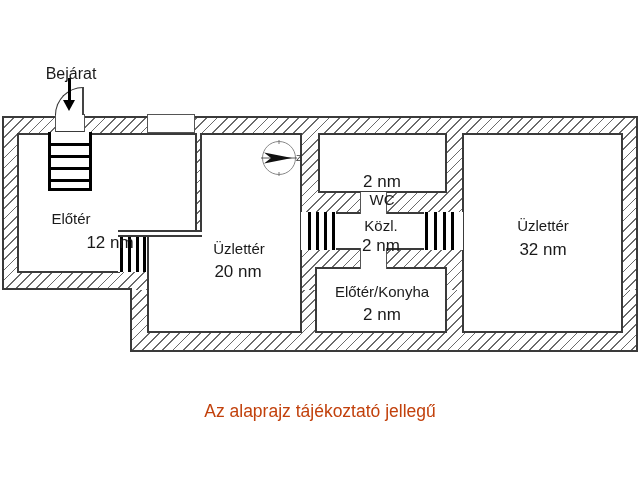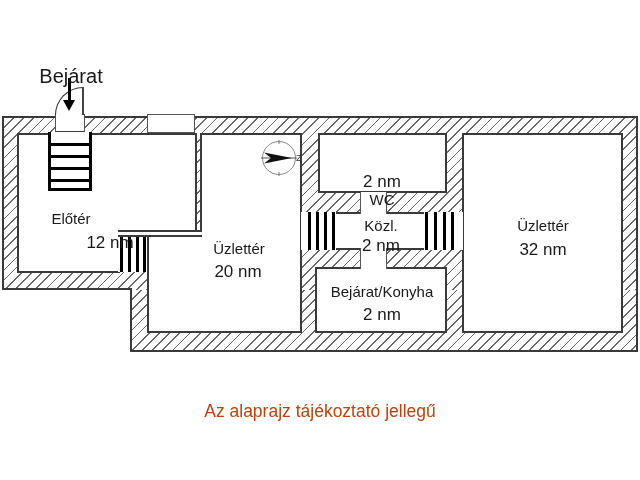--- a/index.html
+++ b/index.html
@@ -85,35 +85,35 @@
     <svg width="40" height="38" viewBox="0 0 40 38" style="left:0;top:0;">
       <circle cx="20" cy="19" r="16.5" fill="none" stroke="#888" stroke-width="1"></circle>
       <line x1="2" y1="19" x2="38" y2="19" stroke="#555" stroke-width="1"></line>
       <line x1="20" y1="1" x2="20" y2="5" stroke="#777" stroke-width="1"></line>
       <line x1="20" y1="33" x2="20" y2="37" stroke="#777" stroke-width="1"></line>
       <polygon points="33,19 5,13.5 12,19 5,24.5" fill="#111"></polygon>
     </svg>
   </div>
   <span class="lbl" style="left:293px;top:152px;width:12px;font-size:9.5px;color:#333;">Z</span>
 
-  <div class="lbl" style="left:36px;top:65px;width:70px;font-size:20px;">Bejárat</div>
+  <div class="lbl" style="left:36px;top:65px;width:70px;font-size:16px;">Bejárat</div>
 
   <div class="lbl room-name" style="left:21px;top:210px;width:100px;">Előtér</div>
   <div class="lbl room-area" style="left:20px;top:233px;width:100px;margin-left:40px;">12 nm</div>
 
   <div class="lbl room-name" style="left:189px;top:240px;width:100px;">Üzlettér</div>
   <div class="lbl room-area" style="left:188px;top:262px;width:100px;">20 nm</div>
 
   <div class="lbl room-name" style="left:332px;top:151px;width:100px;margin-top:40px;">WC</div>
   <div class="lbl room-area" style="left:332px;top:172px;width:100px;">2 nm</div>
 
   <div class="lbl room-name" style="left:331px;top:217px;width:100px;">Közl.</div>
   <div class="lbl room-area" style="left:331px;top:236px;width:100px;">2 nm</div>
 
-  <div class="lbl room-name" style="left:312px;top:283px;width:140px;">Bejárat/Konyha</div>
+  <div class="lbl room-name" style="left:312px;top:283px;width:140px;">Előtér/Konyha</div>
   <div class="lbl room-area" style="left:332px;top:305px;width:100px;">2 nm</div>
 
   <div class="lbl room-name" style="left:493px;top:217px;width:100px;">Üzlettér</div>
   <div class="lbl room-area" style="left:493px;top:240px;width:100px;">32 nm</div>
 
   <div class="lbl" style="left:120px;top:401px;width:400px;font-size:17.5px;color:#c2410c;">Az alaprajz tájékoztató jellegű</div>
 
 </div>
 
 </body></html>

